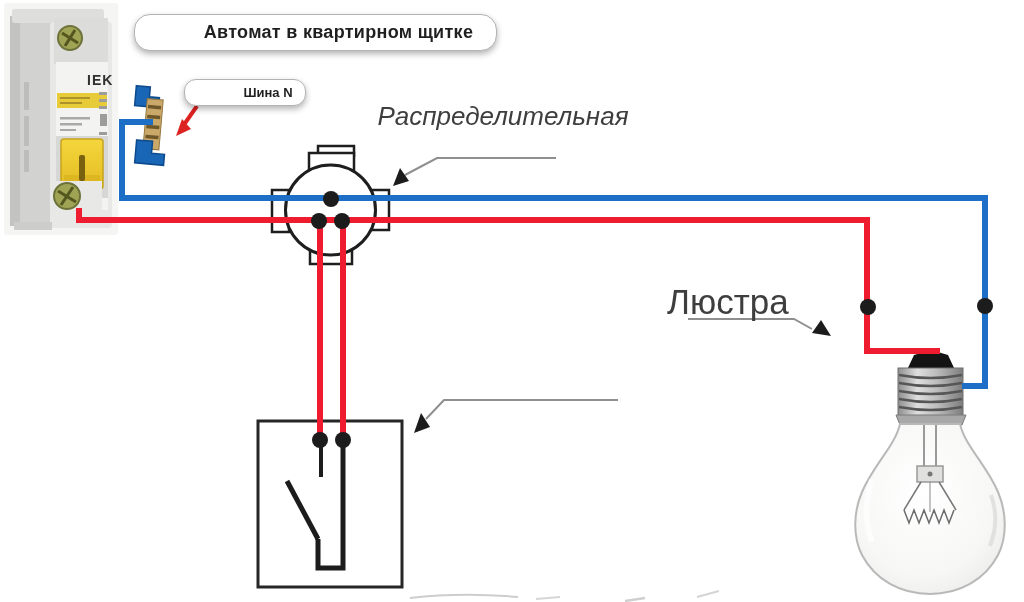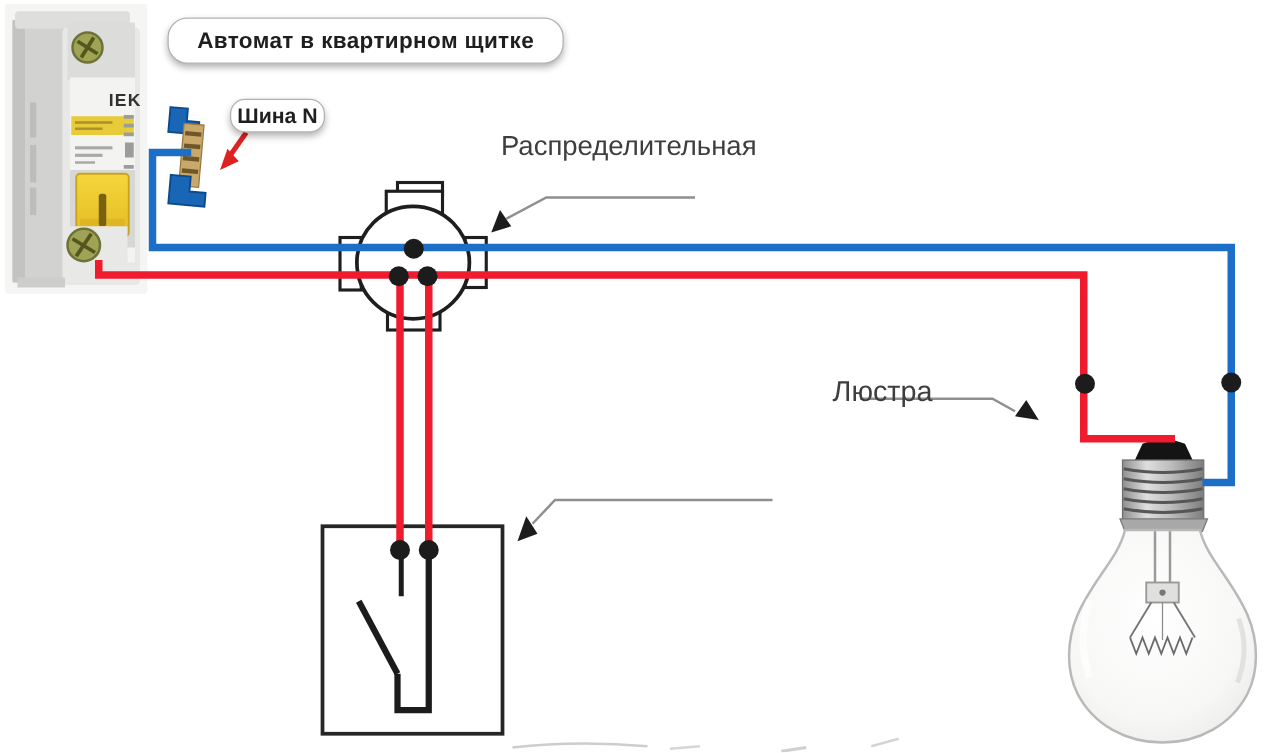--- a/index.html
+++ b/index.html
@@ -4,30 +4,30 @@
 <style>
   html,body{margin:0;padding:0;background:#fff;}
   .stage{
     position:relative;width:1024px;height:602px;overflow:hidden;background:#ffffff;
     font-family:"Liberation Sans","DejaVu Sans",sans-serif;
   }
   .stage svg{position:absolute;left:0;top:0;}
   .bubble{
     position:absolute;background:#fff;border:1.5px solid #b3b3b3;border-radius:16px;
     box-shadow:0 3px 6px rgba(0,0,0,.30);display:flex;align-items:center;justify-content:center;
-    font-weight:bold;color:#1f1f1f;white-space:nowrap;
+    font-weight:bold;color:#1f1f1f;white-space:nowrap;padding-left:46px;
   }
   .breaker-callout{left:134px;top:14px;width:315px;height:35px;font-size:18px;letter-spacing:.3px;}
-  .shina-callout{left:184px;top:79px;width:74px;height:25px;font-size:17px;border-radius:12px;text-align:center;}
+  .shina-callout{left:184px;top:79px;width:74px;height:25px;font-size:13px;border-radius:12px;text-align:center;}
   .diagram-label{
     position:absolute;color:#3e3e3e;text-align:center;line-height:27px;font-weight:400;
   }
-  .junction-label{left:370px;top:103px;width:266px;font-size:22px;}
+  .junction-label{left:370px;top:103px;width:266px;font-size:26px;font-style:italic;}
   .switch-label{left:436px;top:364px;width:192px;font-size:27px;}
-  .chandelier-label{left:649px;top:288px;width:114px;font-size:23px;margin-top:12px;}
+  .chandelier-label{left:667px;top:288px;width:114px;font-size:35px;}
   .brand-text{
     position:absolute;left:59px;top:72px;width:40px;font-size:14px;font-weight:bold;color:#31312f;
     letter-spacing:1px;
     margin-left:28px;
   }
 </style>
 </head>
 <body>
 
 <div class="stage">

